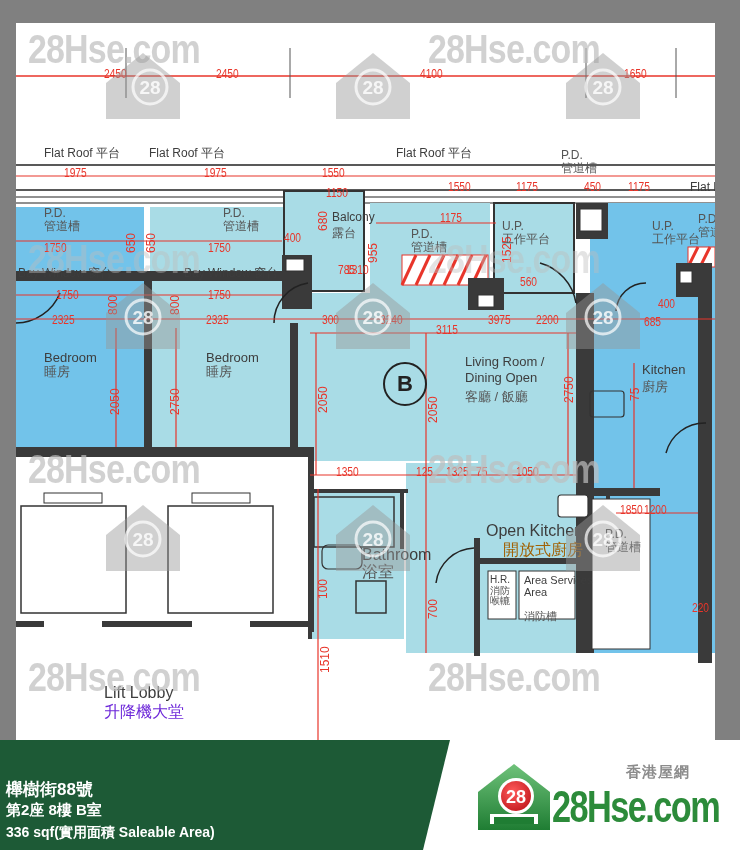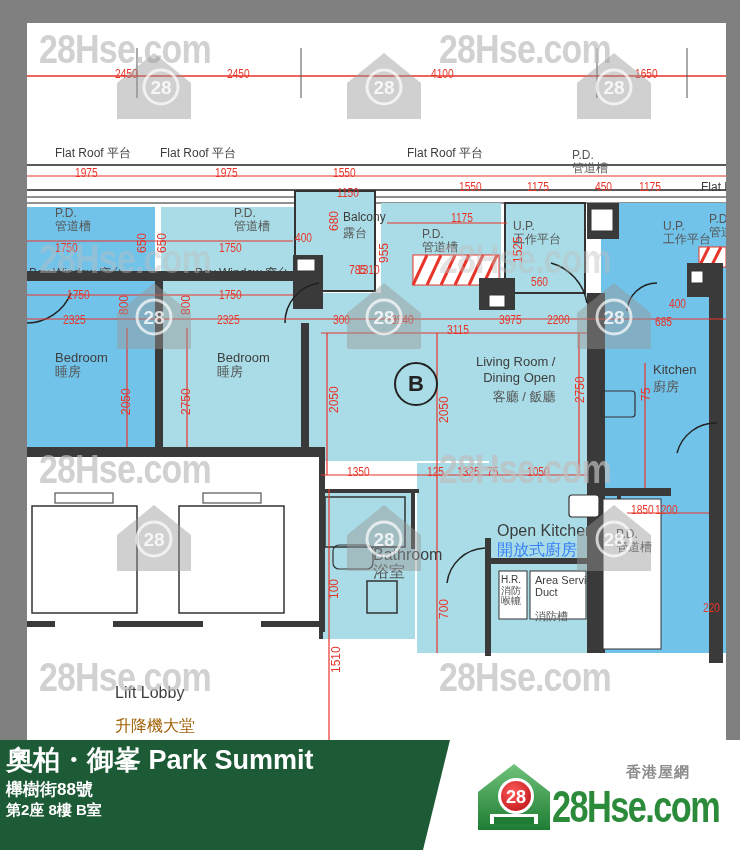--- a/index.html
+++ b/index.html
@@ -1,17 +1,17 @@
 <!DOCTYPE html>
 <html><head>
 <meta charset="utf-8">
 <style>
   html, body { margin:0; padding:0; }
   body { width:740px; height:850px; background:#808080; position:relative; overflow:hidden; font-family:"Liberation Sans", sans-serif; }
-  .plan { position:absolute; left:27px; top:23px; width:699px; height:717px; background:#ffffff; overflow:hidden; }
+  .plan { position:absolute; left:16px; top:23px; width:699px; height:717px; background:#ffffff; overflow:hidden; }
   .plan svg { position:absolute; left:0; top:0; }
   .wm-text { position:absolute; font-family:"Liberation Sans", sans-serif; font-weight:bold; font-size:40px; color:rgba(190,190,190,0.7); letter-spacing:-1px; transform:scaleX(0.85); transform-origin:left top; white-space:nowrap; }
   .wm-house { position:absolute; width:74px; height:66px; }
   .lbl { position:absolute; font-family:"Liberation Sans", sans-serif; color:#3d3d3d; white-space:nowrap; line-height:1.05; }
   .dim { position:absolute; font-family:"Liberation Sans", sans-serif; color:#e8352a; font-size:12px; white-space:nowrap; transform:scaleX(0.85); transform-origin:left top; }
   .dimv { position:absolute; font-family:"Liberation Sans", sans-serif; color:#e8352a; font-size:12px; white-space:nowrap; transform:rotate(-90deg); transform-origin:left top; }
   .unit-mark { position:absolute; width:40px; height:40px; border:2px solid #222; border-radius:50%; font-size:22px; font-weight:bold; color:#222; display:flex; align-items:center; justify-content:center; }
   .footer { position:absolute; left:0; top:740px; width:740px; height:110px; background:#ffffff; }
   .footer-green { position:absolute; left:0; top:0; width:450px; height:110px; background:#1d5a36; clip-path:polygon(0 0, 100% 0, 94% 100%, 0 100%); }
   .f-title { position:absolute; left:6px; top:2px; color:#fff; font-size:27px; font-weight:bold; white-space:nowrap; }
@@ -210,50 +210,50 @@
     <div style="color:#555;">睡房</div>
   </div>
   <div class="lbl" style="left:190px;top:328px;font-size:13px;">
     <div>Bedroom</div>
     <div style="color:#555;">睡房</div>
   </div>
   <div class="lbl" style="left:316px;top:188px;font-size:12px;">
     <div>Balcony</div>
     <div style="color:#555;margin-top:3px;">露台</div>
   </div>
-  <div class="lbl" style="left:449px;top:332px;font-size:13px;text-align:right;">
+  <div class="lbl" style="left:449px;top:332px;font-size:13px;">
     <div>Living Room /</div>
     <div style="margin-top:2px;">Dining Open</div>
     <div style="color:#555;margin-top:6px;">客廳 / 飯廳</div>
   </div>
   <div class="unit-mark" style="left:367px;top:339px;">B</div>
   <div class="lbl" style="left:626px;top:340px;font-size:13px;">
     <div>Kitchen</div>
     <div style="color:#555;margin-top:3px;">廚房</div>
   </div>
   <div class="lbl" style="left:470px;top:500px;font-size:16px;">
     <div>Open Kitchen</div>
-    <div style="color:#3b82f6;margin-top:2px;">開放式廚房</div>
+    <div style="color:#a16207;margin-top:2px;text-align:right;">開放式廚房</div>
   </div>
   <div class="lbl" style="left:346px;top:524px;font-size:16px;">
     <div>Bathroom</div>
     <div style="color:#555;">浴室</div>
   </div>
   <div class="lbl" style="left:508px;top:552px;font-size:11px;">
     <div>Area Services</div>
-    <div>Duct</div>
+    <div>Area</div>
     <div style="color:#555;margin-top:13px;">消防槽</div>
   </div>
   <div class="lbl" style="left:474px;top:552px;font-size:10px;width:24px;white-space:normal;">
     <div>H.R.</div>
     <div style="color:#555;">消防喉轆</div>
   </div>
   <div class="lbl" style="left:88px;top:662px;font-size:16px;">
     <div>Lift Lobby</div>
-    <div style="color:#a16207;margin-top:16px;">升降機大堂</div>
+    <div style="color:#6d28d9;margin-top:2px;">升降機大堂</div>
   </div>
 
   <div class="lbl" style="left:28px;top:124px;font-size:12px;">Flat Roof  平台</div>
   <div class="lbl" style="left:133px;top:124px;font-size:12px;">Flat Roof  平台</div>
   <div class="lbl" style="left:380px;top:124px;font-size:12px;">Flat Roof  平台</div>
   <div class="lbl" style="left:674px;top:158px;font-size:12px;">Flat R</div>
   <div class="lbl" style="left:28px;top:184px;font-size:12px;color:#555;">
     <div>P.D.</div>
     <div>管道槽</div>
   </div>
@@ -339,23 +339,23 @@
   </svg>
   <svg class="wm-house" style="left:550px;top:482px;" viewBox="0 0 74 66">
     <path d="M0 30 L37 0 L74 30 L74 66 L0 66 Z" fill="rgba(150,150,150,0.45)"></path>
     <circle cx="37" cy="34" r="17" fill="none" stroke="rgba(255,255,255,0.7)" stroke-width="3"></circle>
     <text x="37" y="41" text-anchor="middle" font-family="Liberation Sans, sans-serif" font-weight="bold" font-size="19" fill="rgba(255,255,255,0.8)">28</text>
   </svg>
 </div>
 
 <div class="footer">
   <div class="footer-green">
-    <div class="f-title">奧柏・御峯 Park Summit</div>
     <div class="f-line" style="top:38px;font-size:17px;">櫸樹街88號</div>
     <div class="f-line" style="top:61px;font-size:15px;">第2座 8樓 B室</div>
+    <div class="f-line" style="top:84px;font-size:14px;">336 sqf(實用面積 Saleable Area)</div>
   </div>
 </div>
 
 <svg class="logo" width="76" height="68" viewBox="0 0 76 68">
   <defs>
     <linearGradient id="hg" x1="0" y1="0" x2="0" y2="1">
       <stop offset="0" stop-color="#6fc27a"></stop>
       <stop offset="1" stop-color="#1f7d33"></stop>
     </linearGradient>
     <radialGradient id="rg" cx="0.4" cy="0.35" r="0.7">

